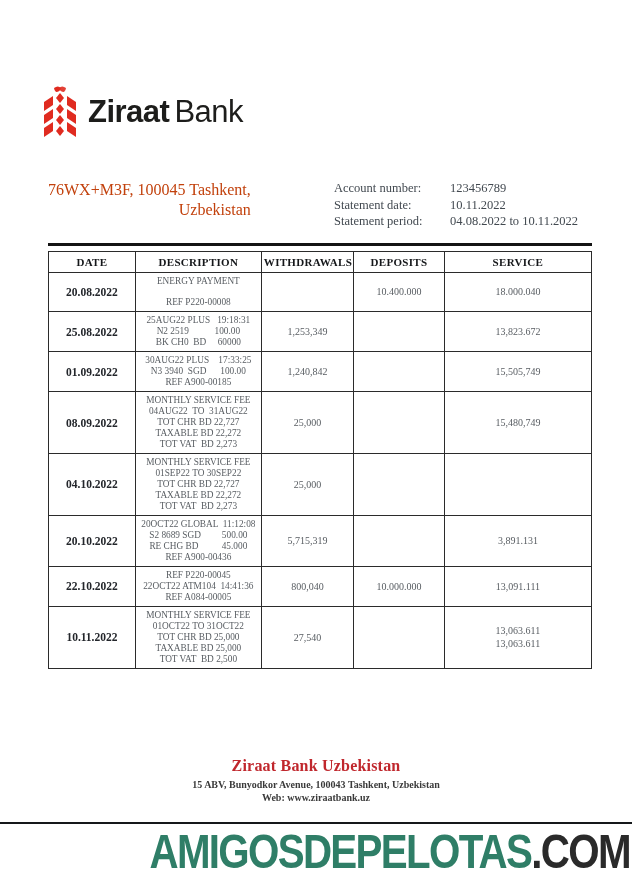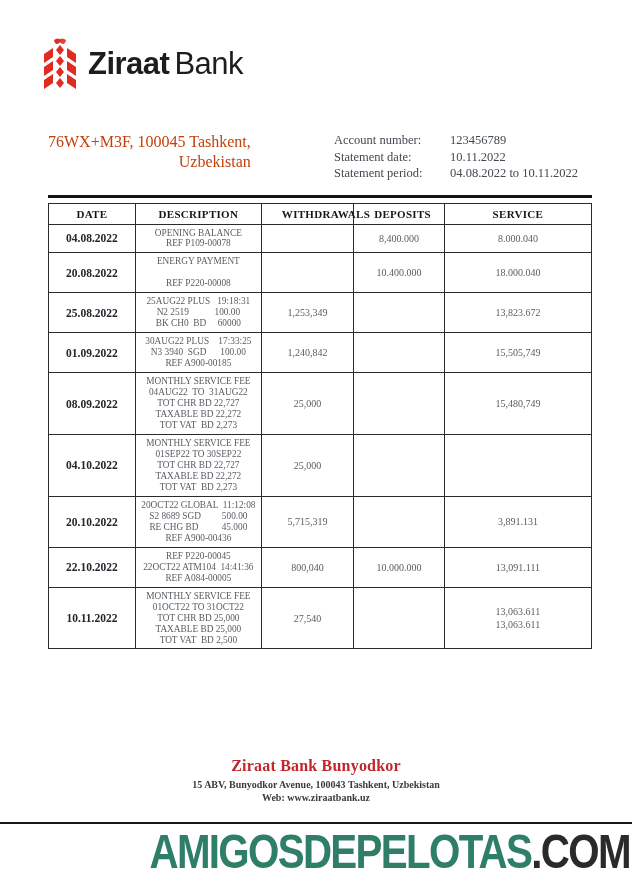--- a/index.html
+++ b/index.html
@@ -2,40 +2,40 @@
 <html><head>
 <meta charset="utf-8">
 <style>
   * { margin:0; padding:0; box-sizing:border-box; }
   html,body { background:#ffffff; }
   body {
     width:632px; height:893px; position:relative; overflow:hidden;
     font-family:"Liberation Serif","DejaVu Serif",serif; color:#3f454c;
   }
   
-  .logo-row { padding:36px 0 0 40px; display:flex; align-items:center; }
+  .logo-row { padding:36px 0 0 40px; display:flex; align-items:center;margin-top:48px; }
   .wheat { width:40px; height:56px; margin-right:8px; }
   .brand { font-family:"Liberation Sans","DejaVu Sans",sans-serif; font-size:31px; color:#1d1d1b; letter-spacing:-0.5px; }
   .brand .w1 { font-weight:bold; }
   .brand .w2 { font-weight:400; margin-left:5px; }
   
   .info-row { display:flex; justify-content:space-between; padding:40px 40px 0 48px; }
   .holder-name { font-weight:bold; font-size:13.5px; color:#39414d; letter-spacing:0.3px; margin-bottom:2px; }
   .holder-addr { font-size:16px; color:#c2410c; line-height:1.28;text-align:right; }
   .stmt-info { width:258px; font-size:12.5px; color:#424950; }
   .stmt-row { display:flex; line-height:1.32; }
   .stmt-label { width:116px; flex:none; }
   .stmt-value { }
   
   .summary-title { color:#c0272d; font-size:14px; font-weight:bold; letter-spacing:0.4px; margin:36px 0 0 48px; }
   .thick-rule { height:3px; background:#141414; margin:13px 40px 0 48px; }
   table { width:544px; margin:5px 0 0 48px; border-collapse:collapse; table-layout:fixed; }
   col.c-date{width:16%} col.c-desc{width:23.2%} col.c-wd{width:17%} col.c-dep{width:16.7%} col.c-bal{width:27.1%}
   th, td { border:1px solid #2b2b2b; vertical-align:middle; }
-  th { font-size:11px; padding:4px 20px; letter-spacing:0.3px; color:#15171a; }
+  th { font-size:11px; padding:4px 2px; letter-spacing:0.3px; color:#15171a; }
   td { padding:3px 2px; text-align:center; }
   td.date-cell { font-weight:bold; font-size:11.5px; color:#23262b; }
   td.desc-cell div { font-size:9.3px; color:#585d62; white-space:pre; line-height:1.18; }
   td.amount-cell { font-size:10px; color:#585d62; }
   td.amount-cell div { line-height:1.3; }
   
   .doc-footer { position:absolute; top:757px; left:0; width:100%; text-align:center; }
   .bank-name { color:#c0272d; font-weight:bold; font-size:16px; letter-spacing:0.2px; margin-bottom:3px; }
   .f-line { font-size:10px; font-weight:bold; color:#3a3a3a; line-height:1.32; }
   
@@ -107,32 +107,20 @@
         <tr id="summary-head">
           <th>DATE</th>
           <th>DESCRIPTION</th>
           <th>WITHDRAWALS</th>
           <th>DEPOSITS</th>
           <th>SERVICE</th>
         </tr>
       </thead>
     <tbody id="summary-body">
         <tr>
-          <td class="date-cell">04.08.2022</td>
-          <td class="desc-cell">
-            <div>OPENING BALANCE</div>
-            <div>REF P109-00078</div>
-          </td>
-          <td class="amount-cell"></td>
-          <td class="amount-cell">8,400.000</td>
-          <td class="amount-cell">
-            <div>8.000.040</div>
-          </td>
-        </tr>
-        <tr>
           <td class="date-cell">20.08.2022</td>
           <td class="desc-cell">
             <div>ENERGY PAYMENT</div>
             <div>&nbsp;</div>
             <div>REF P220-00008</div>
           </td>
           <td class="amount-cell"></td>
           <td class="amount-cell">10.400.000</td>
           <td class="amount-cell">
             <div>18.000.040</div>
@@ -232,21 +220,21 @@
           <td class="amount-cell"></td>
           <td class="amount-cell">
             <div>13,063.611</div>
             <div>13,063.611</div>
           </td>
         </tr>
       </tbody>
   </table>
 
   <footer class="doc-footer">
-    <div class="bank-name">Ziraat Bank Bunyodkor</div>
+    <div class="bank-name">Ziraat Bank Uzbekistan</div>
     <div class="f-line">15 ABV, Bunyodkor Avenue, 100043 Tashkent, Uzbekistan</div>
     <div class="f-line">Web: www.ziraatbank.uz</div>
   </footer>
 
   <div class="wm-rule"></div>
   <div class="watermark">
     <span id="wm-name" style="color: rgb(47, 126, 103);">AMIGOSDEPELOTAS</span><span id="wm-tld" style="color: rgb(42, 42, 42);">.COM</span>
   </div>
 
 </div>

